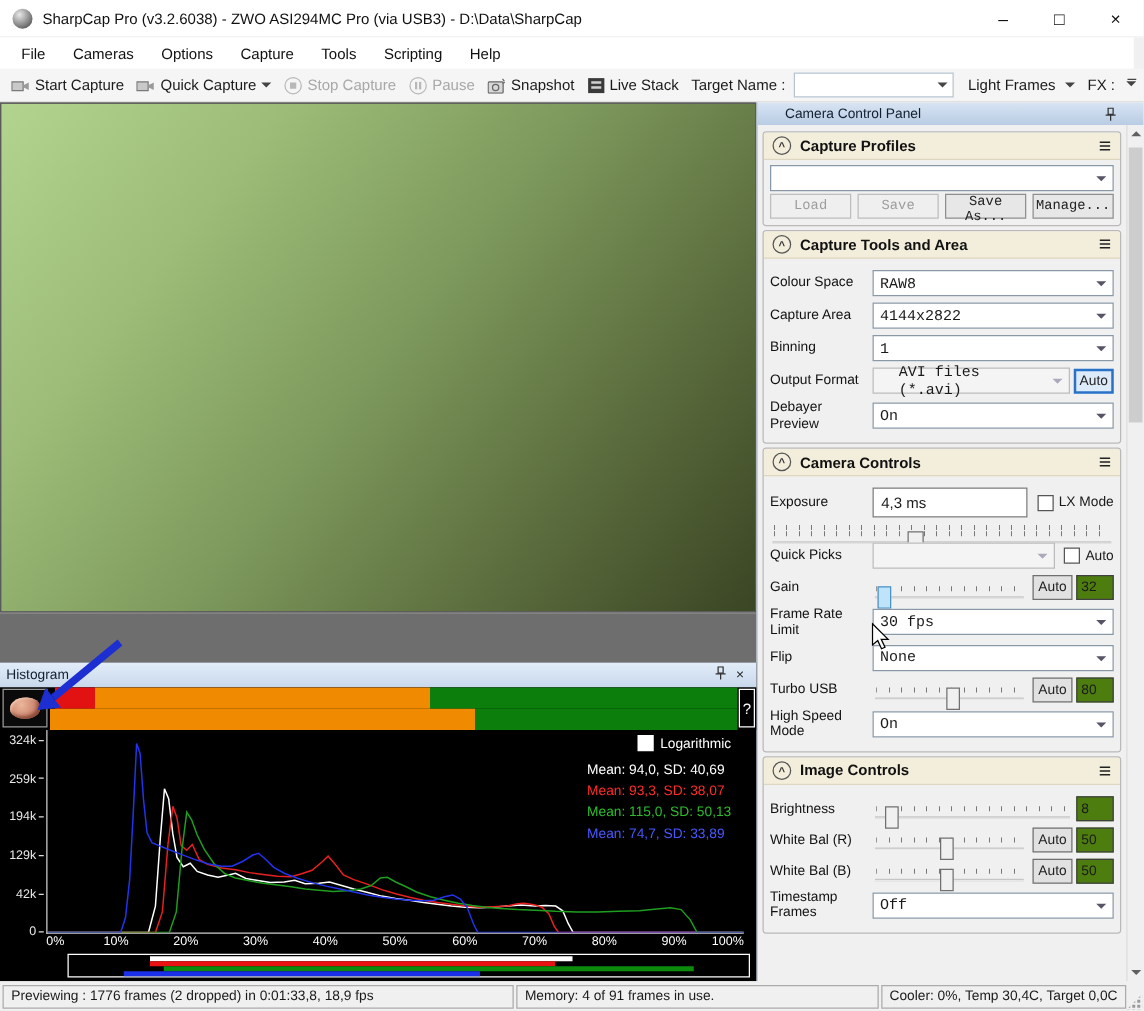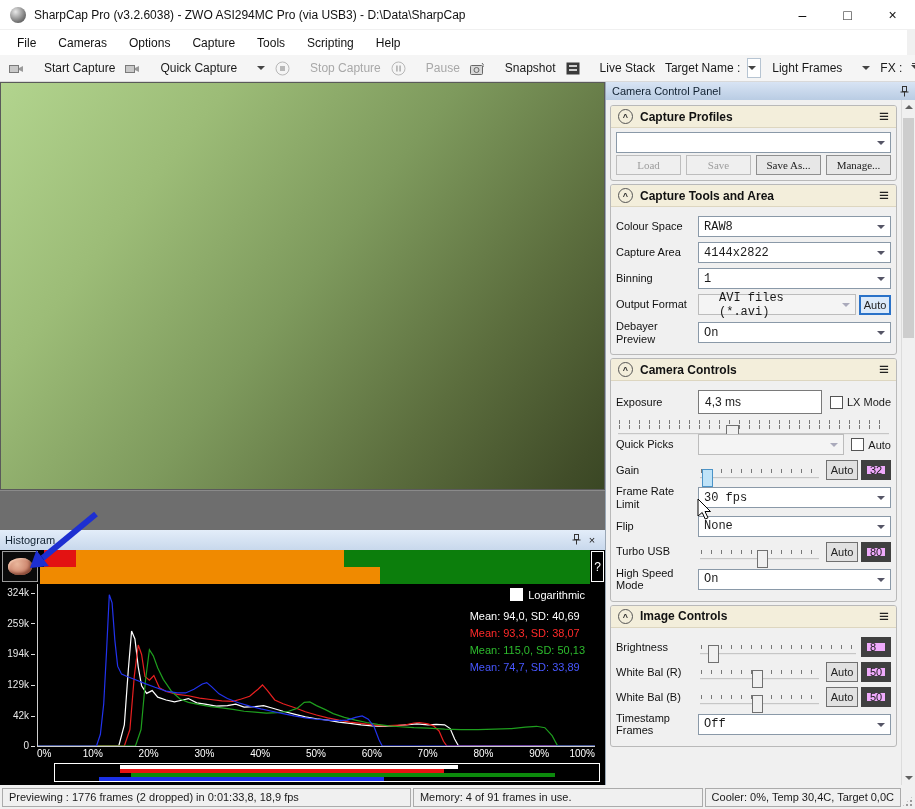--- a/index.html
+++ b/index.html
@@ -12,38 +12,38 @@
   .title-text { font-size:12px; color:#111; }
   .win-btns { margin-left:auto; display:flex; height:100%; }
   .win-btn { width:45px; height:100%; display:flex; align-items:center; justify-content:center; font-size:14px; color:#111; }
 
   
   .menubar { position:absolute; left:0; top:30px; width:907px; height:25px; background:#ffffff; display:flex; align-items:center; padding-left:6px; }
   .menu-item { padding:4px 11px; font-size:12px; color:#111; }
 
   
   .toolbar { position:absolute; left:0; top:55px; width:915px; height:27px; background:#f5f5f5; border-bottom:1px solid #d9d9d9; display:flex; align-items:center; padding-left:4px; }
-  .tb-item { display:flex; align-items:center; gap:20px; padding:3px 5px; font-size:12px; color:#1a1a1a; white-space:nowrap; }
+  .tb-item { display:flex; align-items:center; gap:4px; padding:3px 5px; font-size:12px; color:#1a1a1a; white-space:nowrap; }
   .tb-item.disabled { color:#a8a8a8; }
   .tb-caret { width:0; height:0; border:4px solid transparent; border-top-color:#444; margin-top:4px; }
   .tb-combo { width:160px; height:20px; background:#fff; border:1px solid #b6c4d2; display:flex; align-items:center; justify-content:flex-end; padding-right:4px; margin-left:2px; }
   .tb-label { font-size:12px; }
   .tb-overflow { margin-left:auto; margin-right:2px; display:flex; flex-direction:column; align-items:center; padding:2px 4px; }
   .tb-overflow .bar { width:7px; height:1px; background:#444; margin-bottom:1px; }
   .icon-svg { display:block; }
 
   
   .preview { position:absolute; left:0; top:82px; width:605px; height:448px; background:#6b6b6b; }
   .preview-img { position:absolute; left:0; top:0; width:605px; height:408px;
      background:linear-gradient(128deg, #b2d48e 0%, #9cbc77 25%, #7e9a5d 50%, #5c6e3e 75%, #414d29 95%, #3a4724 100%); border:1px solid #5a5a5a; }
   .preview-gray { position:absolute; left:0; top:408px; width:605px; height:40px; background:#6e6e6e; border-top:1px solid #8a8a8a; }
 
   
   .panel { position:absolute; left:605px; top:82px; width:310px; height:703px; background:#f0f0f0; border-left:1px solid #9aa7b5; overflow:hidden; }
-  .panel-header { height:18px; background:linear-gradient(#d8e4f4,#b9cce3); display:flex; align-items:center; padding:0 6px; font-size:11px; color:#102030; }
+  .panel-header { height:18px; background:linear-gradient(#d8e4f4,#b9cce3); display:flex; align-items:center; padding:0 22px; font-size:11px; color:#102030; }
   .panel-body { position:absolute; left:0; top:18px; right:14px; bottom:0; overflow:hidden; padding:2px 2px 0 2px; }
   .vscroll { position:absolute; right:0; top:18px; width:14px; bottom:0; background:#f0f0f0; border-left:1px solid #dcdcdc; }
   .vscroll .arr { position:absolute; left:3px; width:0; height:0; border:4px solid transparent; }
   .vscroll .arr.up { top:5px; border-bottom-color:#606060; border-top:none; }
   .vscroll .arr.down { bottom:5px; border-top-color:#606060; border-bottom:none; }
   .vscroll .thumb { position:absolute; left:1px; top:18px; width:11px; height:220px; background:#cdcdcd; }
 
   .section { border:1px solid #b9b9b9; border-radius:3px; margin:3px 2px; background:#f0f0f0; overflow:hidden; }
   .sec-header { height:22px; background:#f3eedb; border-bottom:1px solid #ddd6c0; display:flex; align-items:center; padding:0 7px; gap:7px; }
   .collapse-icon { width:15px; height:15px; border:1px solid #555; border-radius:50%; display:flex; align-items:center; justify-content:center; font-size:9px; font-weight:bold; color:#333; line-height:1; padding-top:2px; }
@@ -51,25 +51,25 @@
   .menu-icon { margin-left:auto; font-size:17px; font-weight:bold; color:#222; line-height:1; }
   .sec-body { padding:4px 5px; }
 
   .row { display:flex; align-items:center; margin:5px 0; }
   .lbl { width:82px; flex:none; font-size:11px; color:#111; line-height:1.15; }
   .combo { flex:1; height:21px; background:#fff; border:1px solid #8a99a8; display:flex; align-items:center; padding:0 18px 0 5px; position:relative; font-size:12px;font-family:Liberation Mono, monospace; }
   .combo .caret { position:absolute; right:5px; top:8px; width:0; height:0; border:4px solid transparent; border-top-color:#556; }
   .combo.dim { background:#f4f4f4; border-color:#bcbcbc;padding-left:20px; }
   .combo.dim .caret { border-top-color:#aab; }
   .btn-row { display:flex; gap:5px; padding:2px 0 1px 0; }
-  .btn { flex:1; height:20px; background:#e7e7e7; border:1px solid #8f8f8f; font-size:11px; color:#222; font-family:Liberation Serif, serif; }
+  .btn { flex:1; height:20px; background:#e7e7e7; border:1px solid #8f8f8f; font-size:11px; color:#222; font-family:Liberation Mono, monospace; }
   .btn.disabled { background:#efefef; border-color:#bdbdbd; color:#9d9d9d; }
   .autobtn { width:32px; height:20px; flex:none; background:#e1e1e1; border:1px solid #707070; font-size:11px; color:#222; font-family:inherit; }
   .autobtn.focus { background:#dceafa; border:2px solid #2a72c8; }
-  .valbox { width:30px; height:20px; flex:none; background:#f0abfc; border:6px solid #404040; font-size:11px; display:flex; align-items:center; padding-left:3px; margin-left:3px; }
+  .valbox { width:30px; height:20px; flex:none; background:#4d7c0f; border:1px solid #404040; font-size:11px; display:flex; align-items:center; padding-left:3px; margin-left:3px; }
   .txtbox { height:24px; background:#fff; border:1px solid #7a7a7a; font-size:12px; display:flex; align-items:center; padding-left:6px; }
   .checkbox { width:13px; height:13px; background:#fff; border:1px solid #555; flex:none; }
   .cb-label { font-size:11px; margin-left:4px; }
 
   .slider { position:relative; height:20px; flex:1; }
   .slider .track { position:absolute; left:2px; right:2px; top:9px; height:2px; background:#c6c6c6; border-bottom:1px solid #e8e8e8; }
   .slider .thumb { position:absolute; top:1px; width:11px; height:18px; background:#f0f0f0; border:1px solid #707070; }
   .slider .thumb.hot { background:#bfe3f8; border-color:#4b93c7; }
   .ticks { height:4px; background-image:repeating-linear-gradient(90deg, #777 0 1px, transparent 1px 10px); margin:1px 3px 0 3px; }
   .slider-stack { flex:1; display:flex; flex-direction:column; }

